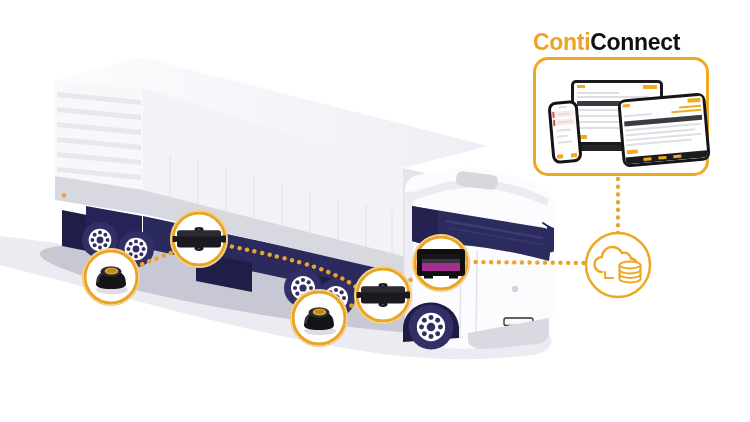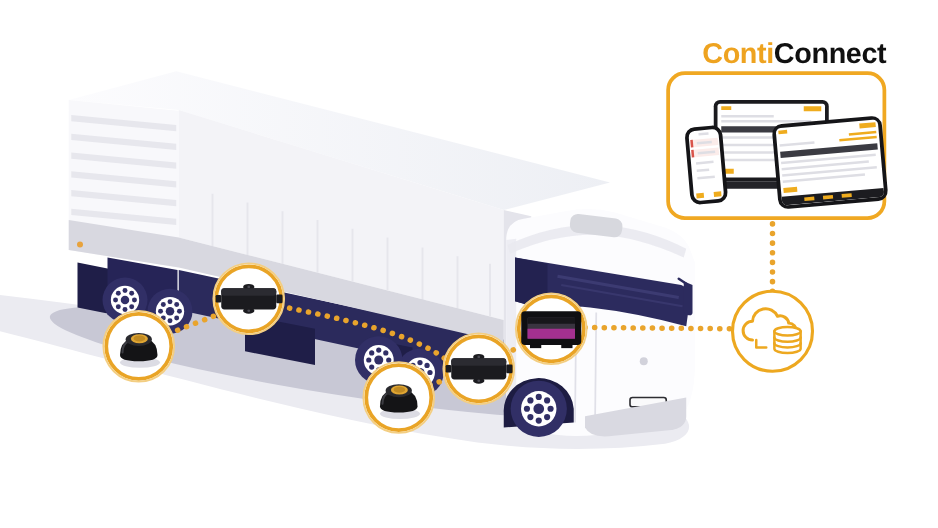--- a/index.html
+++ b/index.html
@@ -1,21 +1,21 @@
 <!DOCTYPE html>
 <html><head>
 <meta charset="utf-8">
 <style>
   html,body{margin:0;padding:0;background:#ffffff;}
   .stage{position:relative;width:750px;height:422px;background:#fff;overflow:hidden;
          font-family:"Liberation Sans",sans-serif;}
   .scene{position:absolute;left:0;top:0;}
 
   
-  .logo{position:absolute;left:533px;top:29px;width:176px;text-align:right;
+  .logo{position:absolute;left:533px;top:29px;width:176px;text-align:left;
         font-size:23px;font-weight:700;letter-spacing:-0.3px;white-space:nowrap;}
   .logo .conti{color:#EEA320;}
   .logo .connect{color:#101010;}
 
   
   .panel{position:absolute;left:533px;top:57px;width:176px;height:119px;
          box-sizing:border-box;border:3px solid #F0A822;border-radius:15px;background:#fff;}
   .panel *{position:absolute;box-sizing:border-box;}
 
   .laptop{left:35px;top:20px;width:92px;height:65px;background:#1A1A1E;border-radius:5px 5px 2px 2px;padding:3px;}

